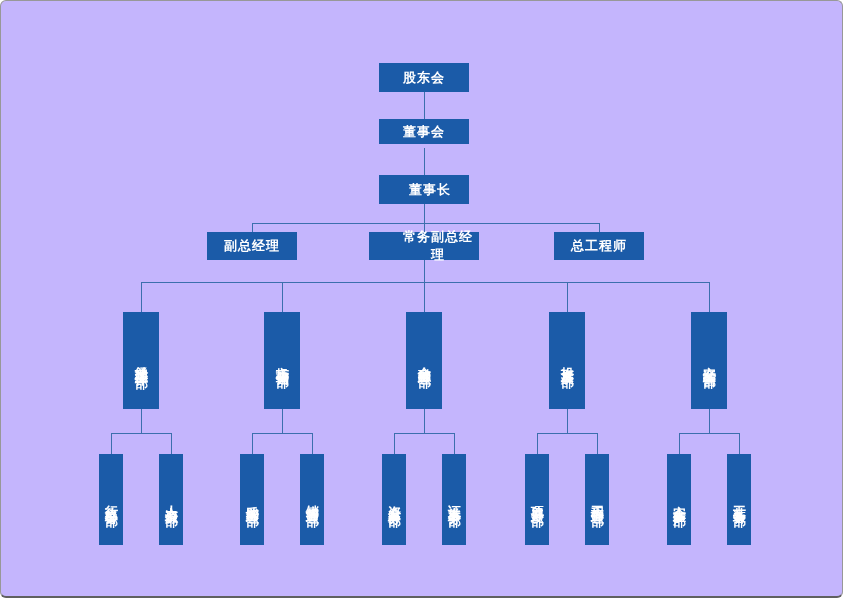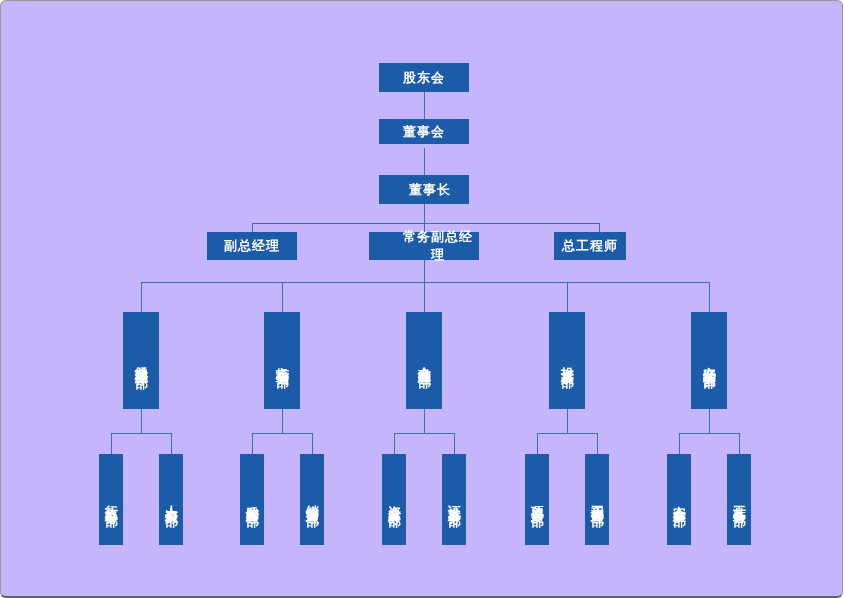--- a/index.html
+++ b/index.html
@@ -51,21 +51,21 @@
 <body>
 
 <div class="canvas">
 
   <div class="node" style="left:378px; top:62px; width:90px; height:29px;">股东会</div>
   <div class="node" style="left:378px; top:118px; width:90px; height:25px;">董事会</div>
   <div class="node" style="left:378px; top:174px; width:90px; height:29px;padding-left:12px;">董事长</div>
 
   <div class="node" style="left:206px; top:231px; width:90px; height:28px;">副总经理</div>
   <div class="node" style="left:368px; top:231px; width:110px; height:28px;padding-left:28px;">常务副总经理</div>
-  <div class="node" style="left:553px; top:231px; width:72px; height:28px;">总工程师</div>
+  <div class="node" style="left:553px; top:231px; width:90px; height:28px;">总工程师</div>
 
   <div class="node vertical" style="left:122px; top:311px; width:36px; height:97px;">总经理工作部</div>
   <div class="node vertical" style="left:263px; top:311px; width:36px; height:97px;">市场营销部</div>
   <div class="node vertical" style="left:405px; top:311px; width:36px; height:97px;">金融管理部</div>
   <div class="node vertical" style="left:548px; top:311px; width:36px; height:97px;">投资发展部</div>
   <div class="node vertical" style="left:690px; top:311px; width:36px; height:97px;">安全经营部</div>
 
   <div class="node vertical" style="left:98px; top:453px; width:24px; height:91px;">行政督导部</div>
   <div class="node vertical" style="left:158px; top:453px; width:24px; height:91px;">人力资源部</div>
 

